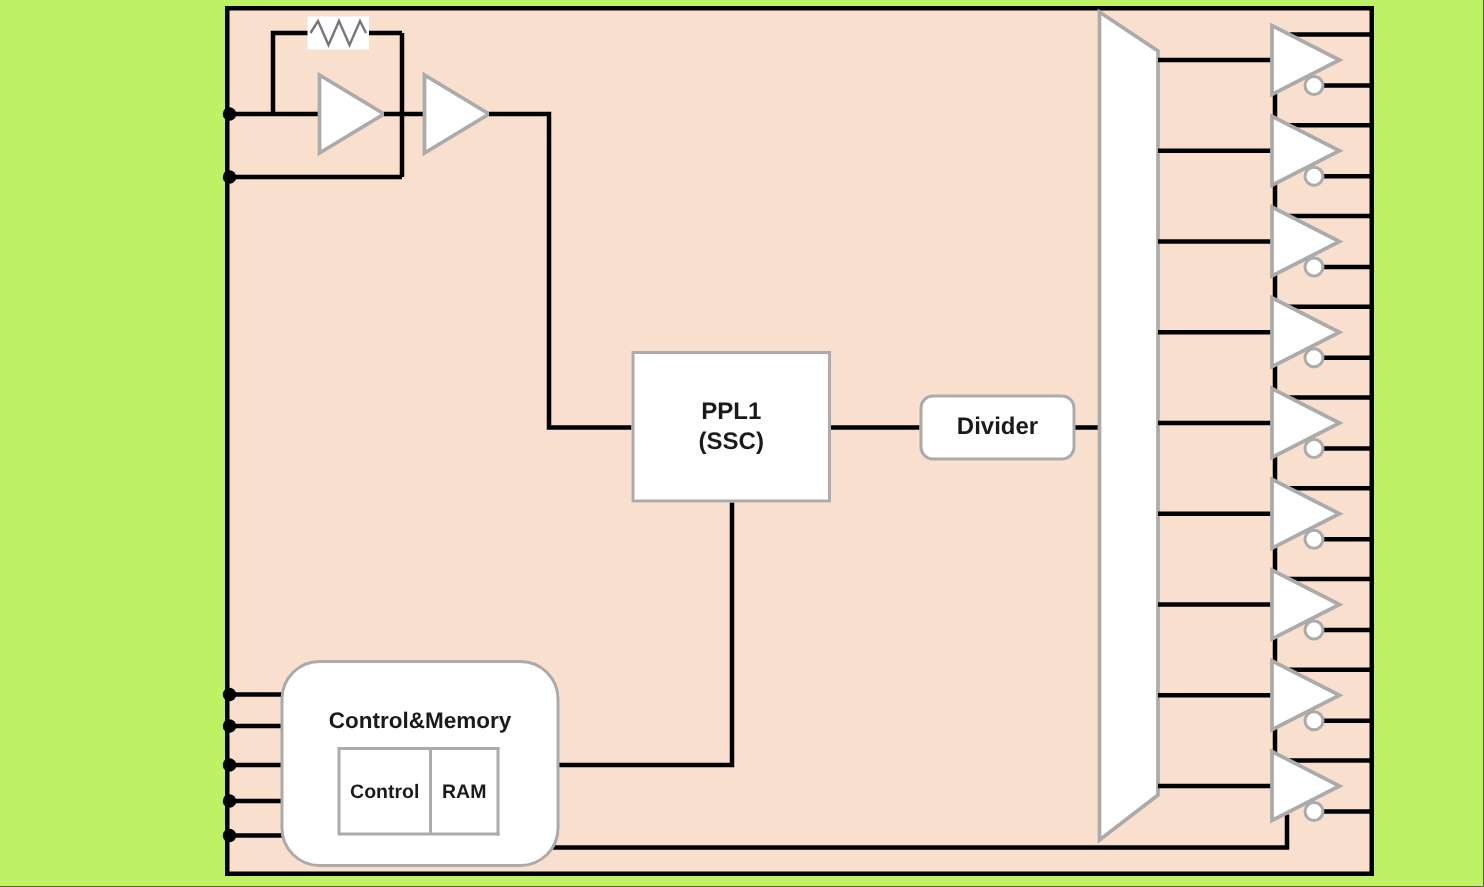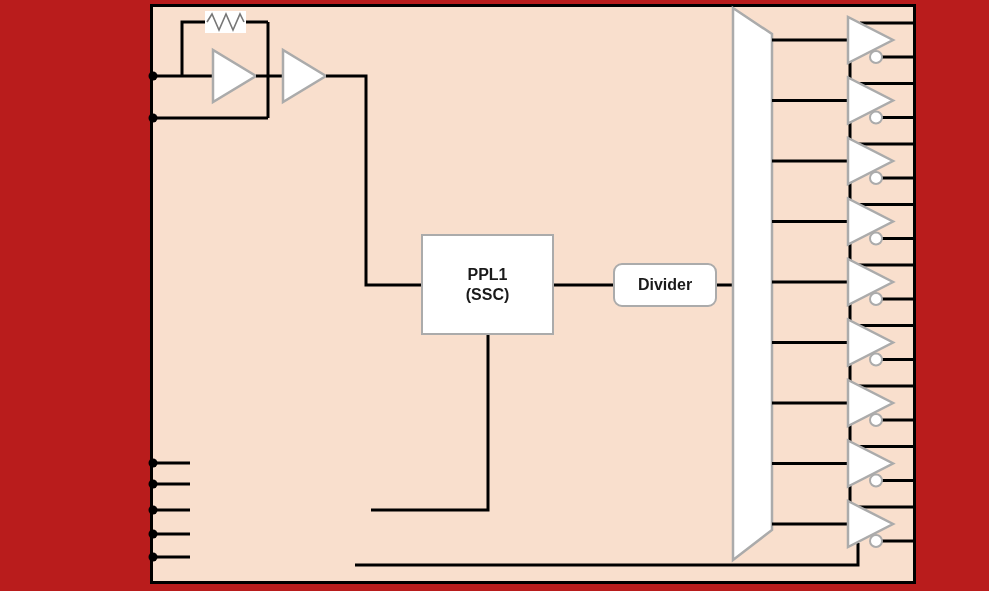--- a/index.html
+++ b/index.html
@@ -1,17 +1,17 @@
 <!DOCTYPE html>
 <html><head>
 <meta charset="utf-8">
 <style>
   html,body{margin:0;padding:0;background:#000;}
   #stage{
-    position:relative;width:989px;height:591px;background:#b91c1c;overflow:hidden;
+    position:relative;width:989px;height:591px;background:#bef264;overflow:hidden;
     font-family:"Liberation Sans", sans-serif;
   }
   #chip-body{
     position:absolute;left:150px;top:4px;width:766px;height:580px;
     box-sizing:border-box;background:#F9DFCD;border:3px solid #000;
   }
   svg.layer{position:absolute;left:0;top:0;}
   .box{
     position:absolute;box-sizing:border-box;background:#fff;border:2px solid #ABABAB;
     display:flex;align-items:center;justify-content:center;flex-direction:column;
@@ -116,14 +116,19 @@
 
   <div class="box pll">
     <div>PPL1</div>
     <div>(SSC)</div>
   </div>
 
   <div class="box divider">
     <div>Divider</div>
   </div>
 
+  <div class="box cm">
+    <div class="cm-title">Control&amp;Memory</div>
+    <div class="cm-sub control">Control</div>
+    <div class="cm-sub ram">RAM</div>
+  </div>
 
 </div>
 
 </body></html>

